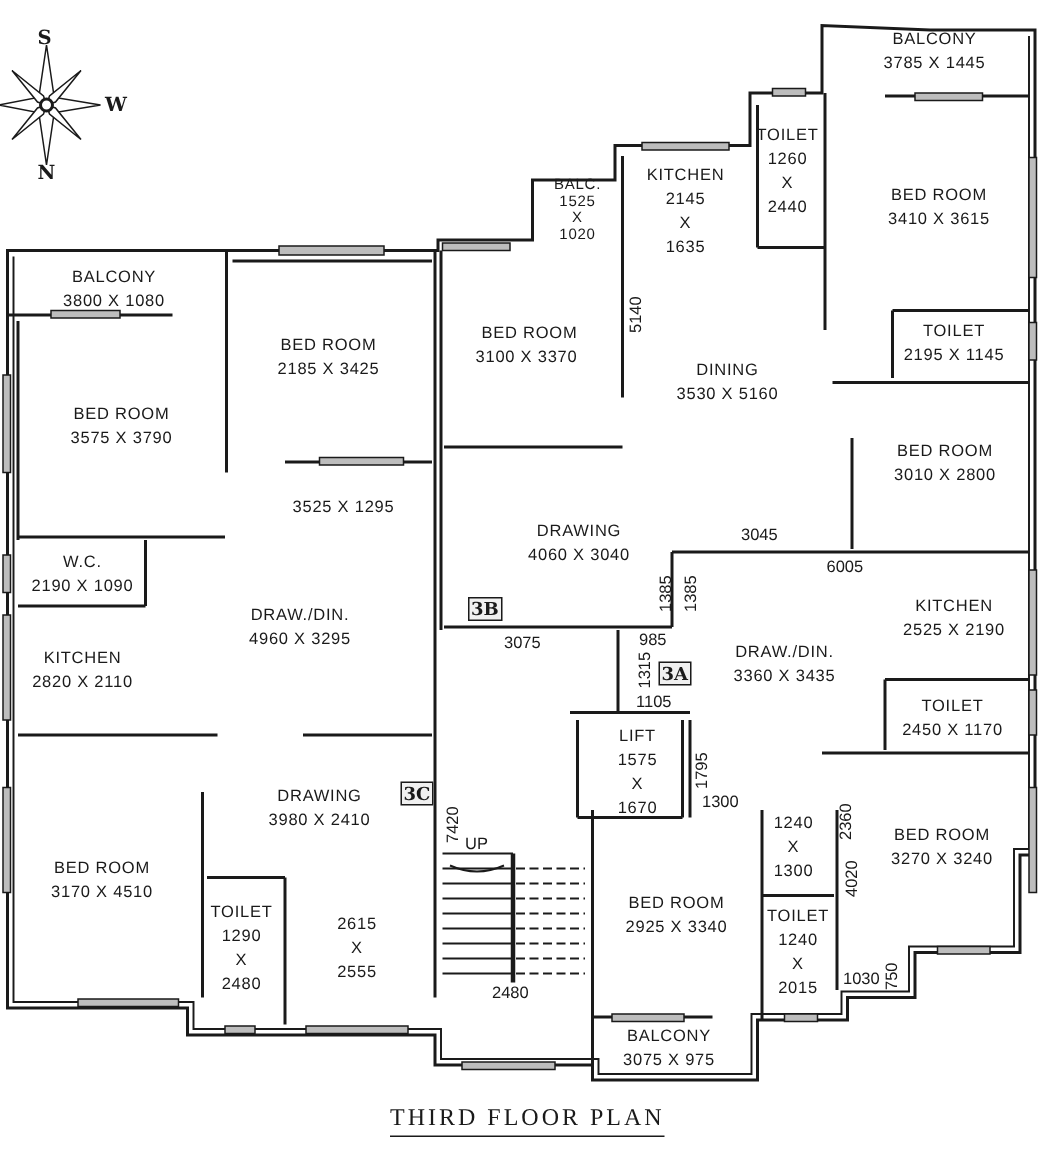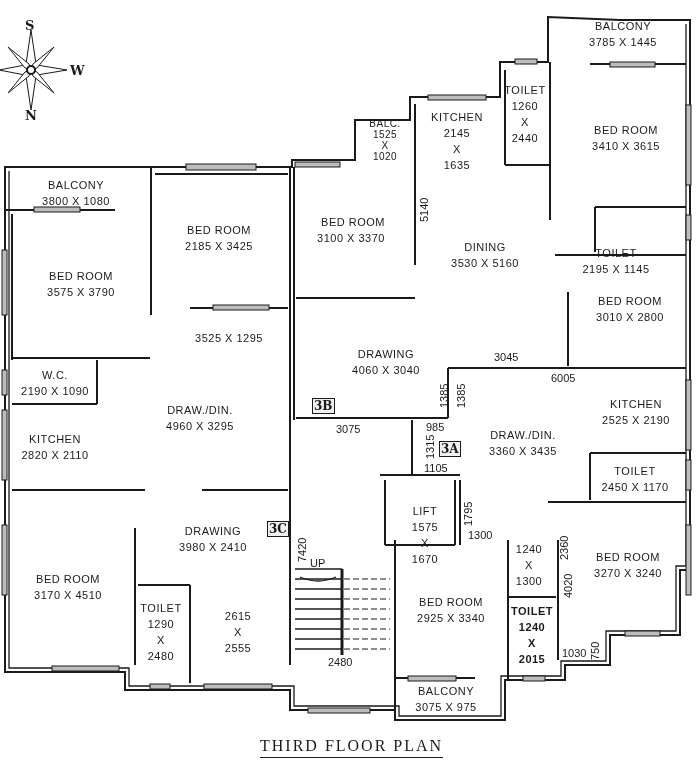--- a/index.html
+++ b/index.html
@@ -151,21 +151,21 @@
 X
 1020</span></div>
 <div class="lbl" style="left:626px;top:122px;"><span>BED ROOM</span>
 <span>3410 X 3615</span></div>
 <div class="lbl" style="left:76px;top:177px;"><span>BALCONY</span>
 <span>3800 X 1080</span></div>
 <div class="lbl" style="left:219px;top:222px;"><span>BED ROOM</span>
 <span>2185 X 3425</span></div>
 <div class="lbl" style="left:351px;top:214px;text-align:right;"><span>BED ROOM</span>
 <span>3100 X 3370</span></div>
-<div class="lbl" style="left:616px;top:213px;margin-top:32px;"><span>TOILET</span>
+<div class="lbl" style="left:636px;top:213px;"><span>TOILET</span>
 <span>2195 X 1145</span></div>
 <div class="lbl" style="left:485px;top:239px;"><span>DINING</span>
 <span>3530 X 5160</span></div>
 <div class="lbl" style="left:81px;top:268px;"><span>BED ROOM</span>
 <span>3575 X 3790</span></div>
 <div class="lbl" style="left:229px;top:330px;"><span>3525 X 1295</span></div>
 <div class="lbl" style="left:630px;top:293px;"><span>BED ROOM</span>
 <span>3010 X 2800</span></div>
 <div class="lbl" style="left:354px;top:346px;margin-left:32px;"><span>DRAWING</span>
 <span>4060 X 3040</span></div>
@@ -174,21 +174,21 @@
 <div class="lbl" style="left:636px;top:396px;"><span>KITCHEN</span>
 <span>2525 X 2190</span></div>
 <div class="lbl" style="left:200px;top:402px;"><span>DRAW./DIN.</span>
 <span>4960 X 3295</span></div>
 <div class="lbl" style="left:523px;top:427px;"><span>DRAW./DIN.</span>
 <span>3360 X 3435</span></div>
 <div class="lbl" style="left:55px;top:431px;"><span>KITCHEN</span>
 <span>2820 X 2110</span></div>
 <div class="lbl" style="left:635px;top:463px;"><span>TOILET</span>
 <span>2450 X 1170</span></div>
-<div class="lbl" style="left:425px;top:483px;margin-top:20px;"><span>LIFT</span>
+<div class="lbl" style="left:425px;top:483px;"><span>LIFT</span>
 <span>1575
 X
 1670</span></div>
 <div class="lbl" style="left:213px;top:523px;"><span>DRAWING</span>
 <span>3980 X 2410</span></div>
 <div class="lbl" style="left:529px;top:541px;"><span>1240
 X
 1300</span></div>
 <div class="lbl" style="left:628px;top:549px;"><span>BED ROOM</span>
 <span>3270 X 3240</span></div>
@@ -196,21 +196,21 @@
 <span>3170 X 4510</span></div>
 <div class="lbl" style="left:451px;top:594px;"><span>BED ROOM</span>
 <span>2925 X 3340</span></div>
 <div class="lbl" style="left:161px;top:600px;"><span>TOILET</span>
 <span>1290
 X
 2480</span></div>
 <div class="lbl" style="left:238px;top:608px;"><span>2615
 X
 2555</span></div>
-<div class="lbl" style="left:532px;top:603px;font-weight:bold;"><span>TOILET</span>
+<div class="lbl" style="left:532px;top:603px;"><span>TOILET</span>
 <span>1240
 X
 2015</span></div>
 <div class="lbl" style="left:446px;top:683px;"><span>BALCONY</span>
 <span>3075 X 975</span></div>
 
 <div class="tag" style="left:312px;top:398px;">3B</div>
 <div class="tag" style="left:439px;top:441px;">3A</div>
 <div class="tag" style="left:267px;top:509px;margin-top:12px;">3C</div>
 

